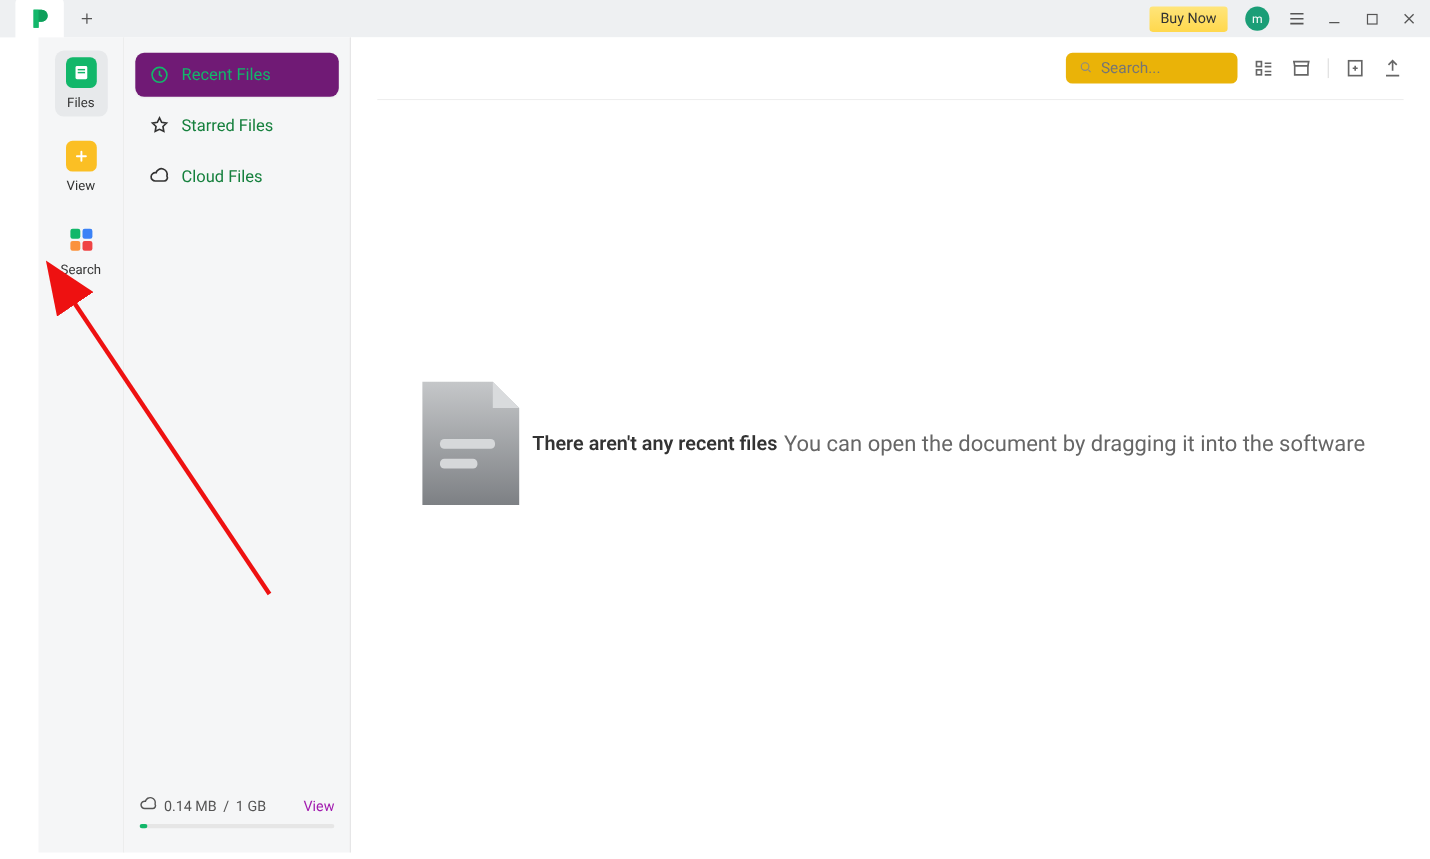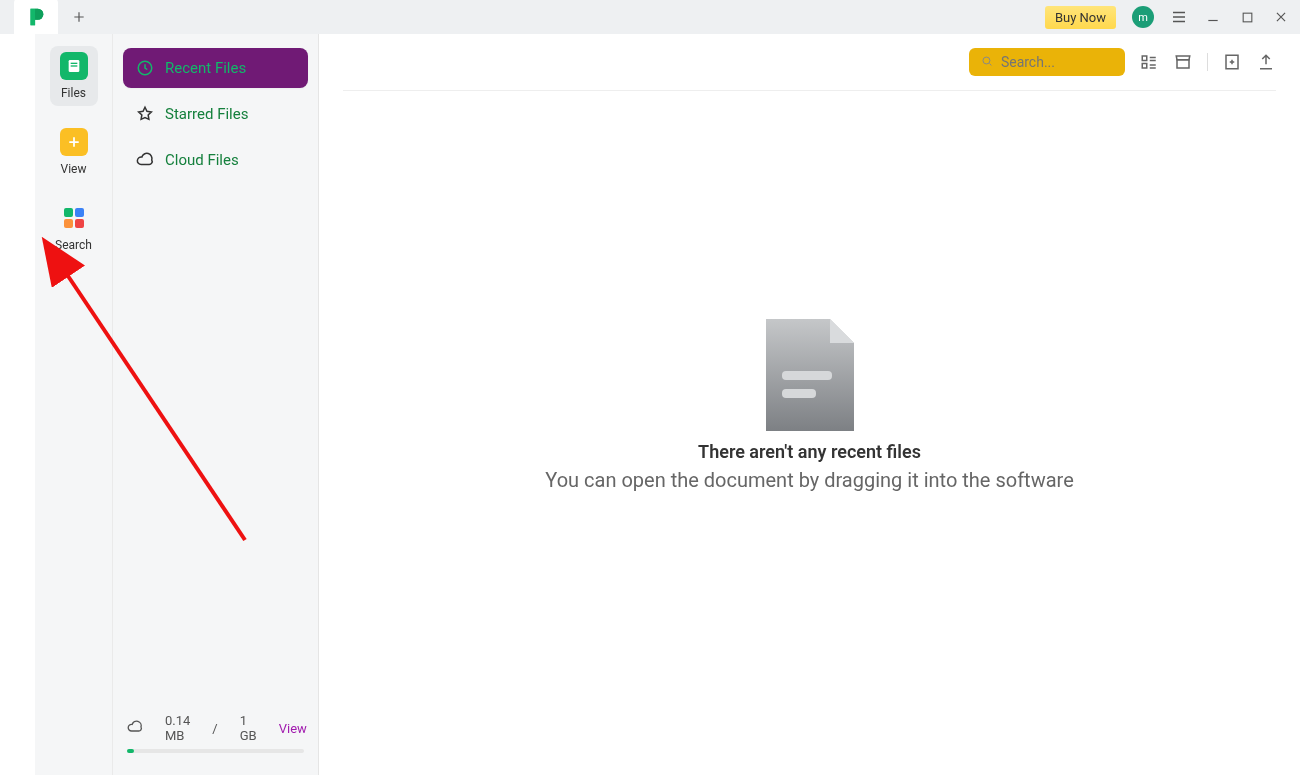--- a/index.html
+++ b/index.html
@@ -24,35 +24,35 @@
   .rail-item.active { background:#e7e9eb; }
   .rail-icon { width:28px; height:28px; display:flex; align-items:center; justify-content:center; border-radius:6px; }
   .rail-label { font-size:12px; color:#333; }
   
   
   .sidebar { width:206px; background:#f5f6f7; border-right:1px solid #e5e5e5; display:flex; flex-direction:column; padding:14px 10px 10px 10px; position:relative; }
   .side-item { display:flex; align-items:center; gap:10px; padding:10px 12px; border-radius:8px; cursor:pointer; color:#15803d; font-size:15px; margin-bottom:6px; }
   .side-item.active { background:#701a75; color:#12b76a; box-shadow:0 1px 2px rgba(0,0,0,0.04); }
   .side-item .ico { width:20px; height:20px; display:flex; align-items:center; justify-content:center; }
   .sidebar-bottom { margin-top:auto; padding:8px 4px 12px 4px; }
-  .storage-row { display:flex; align-items:center; gap:22px; font-size:13px; color:#555; }
+  .storage-row { display:flex; align-items:center; gap:6px; font-size:13px; color:#555; }
   .storage-row .view-link { margin-left:auto; color:#a21caf; cursor:pointer; }
   .storage-bar { margin-top:6px; height:4px; width:100%; background:#e6e6e6; border-radius:2px; position:relative; }
   .storage-fill { position:absolute; left:0; top:0; height:100%; width:4%; background:#12b76a; border-radius:2px; }
   
   
   .main { flex:1; background:#fff; display:flex; flex-direction:column; }
   .main-toolbar { height:56px; display:flex; align-items:center; justify-content:flex-end; gap:14px; padding:0 24px; }
   .search-box { display:flex; align-items:flex-start; gap:8px; background:#eab308; border-radius:6px; padding:6px 12px; width:156px; color:#888; font-size:14px; }
   .search-box input { border:none; background:transparent; outline:none; width:100%; font-size:14px; color:#333; }
   .tb-divider { width:1px; height:18px; background:#ddd; }
   .tool-ico { width:20px; height:20px; color:#666; cursor:pointer; display:flex; align-items:center; justify-content:center; }
   .main-sep { height:1px; background:#eee; margin:0 24px; }
   
-  .empty-state { flex:1; display:flex; flex-direction:column; align-items:center; justify-content:center; color:#333; gap:6px; transform:translateY(-30px); }
+  .empty-state { flex:1; display:flex; flex-direction:row; align-items:center; justify-content:center; color:#333; gap:6px; transform:translateY(-30px); }
   .empty-title { font-weight:600; font-size:18px; }
   .empty-sub { color:#666; font-size:20px; }
   
   
   .arrow-overlay { position:absolute; left:0; top:0; pointer-events:none; }
 </style>
 </head>
 <body>
 
 <div class="titlebar">

